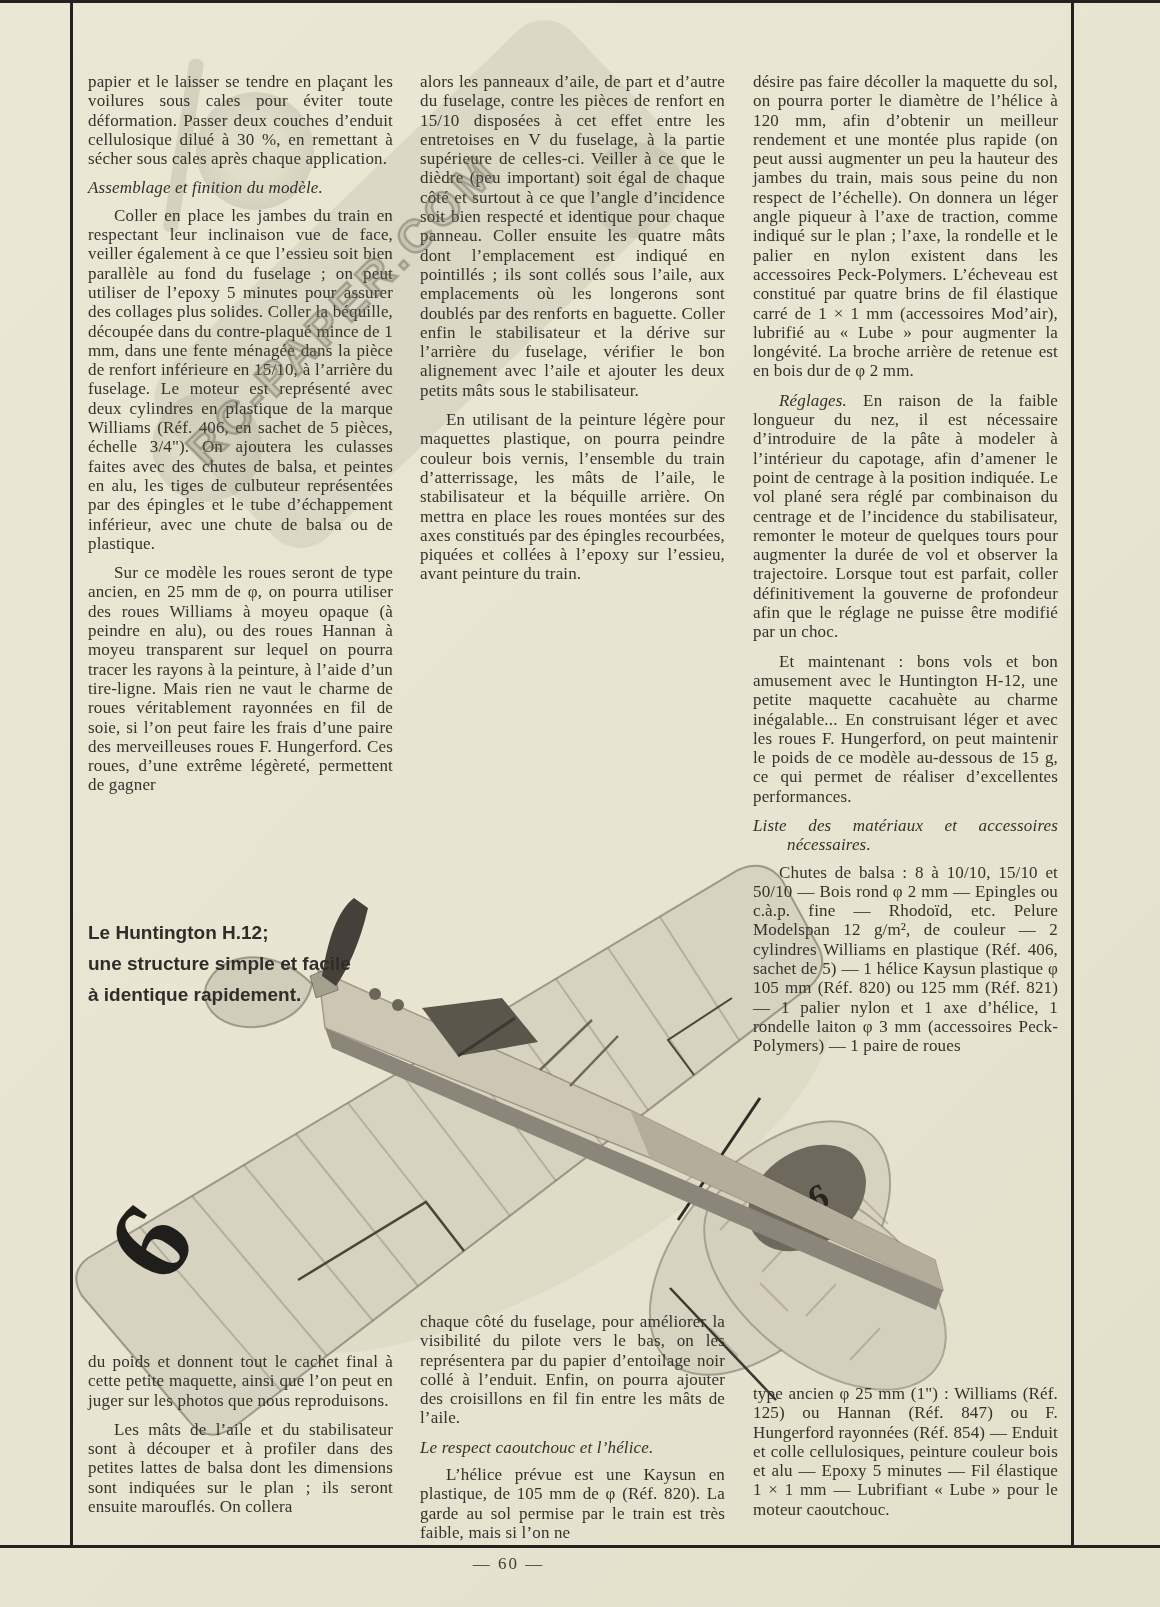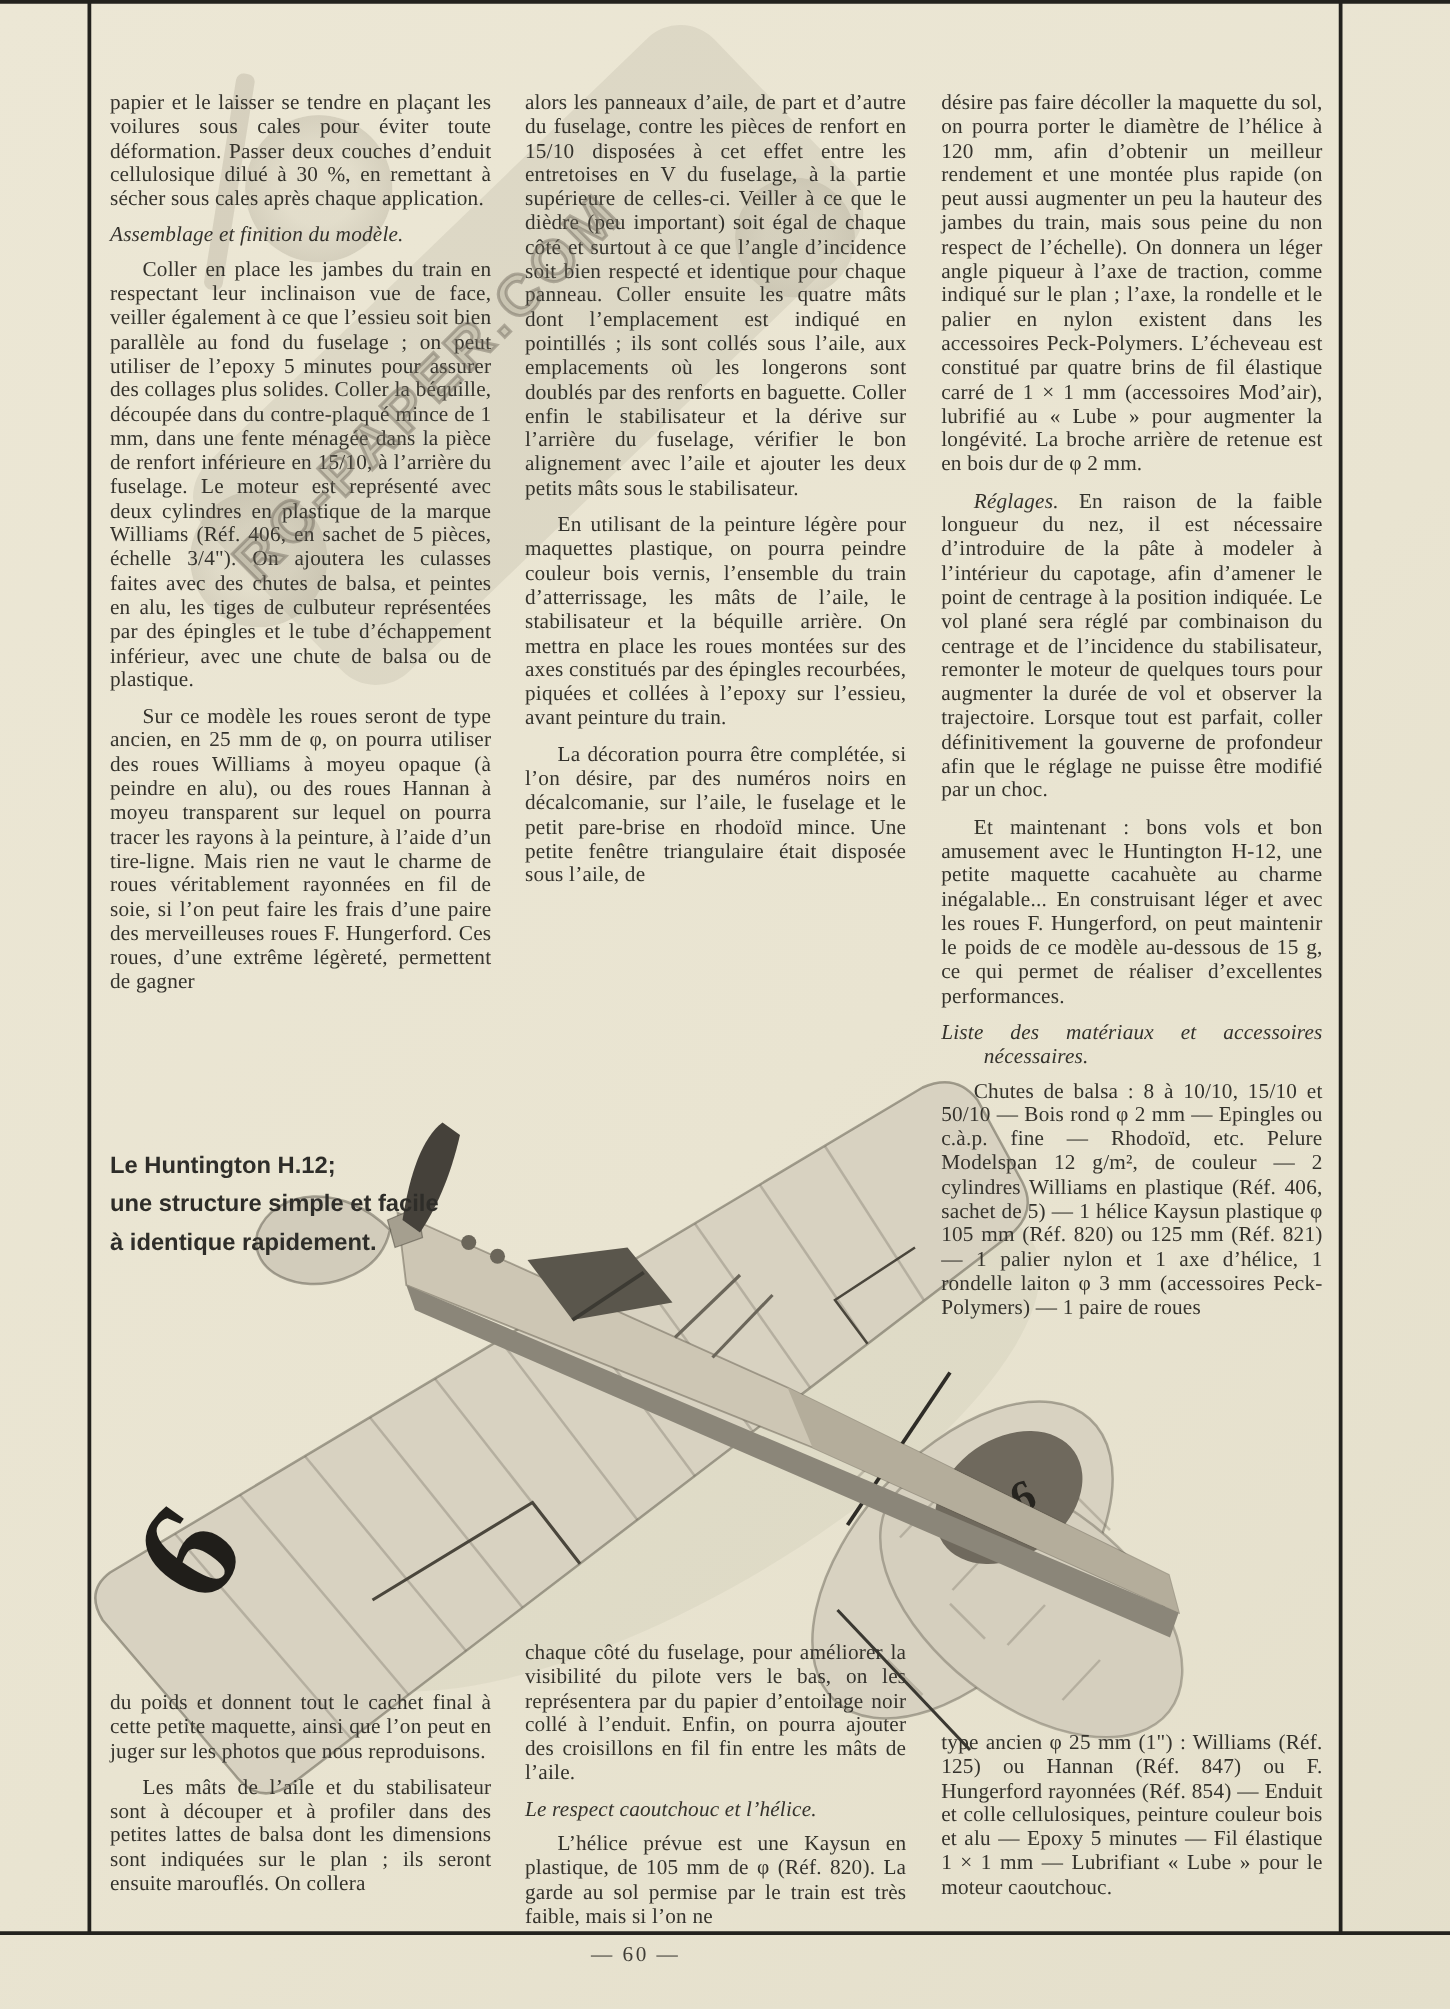--- a/index.html
+++ b/index.html
@@ -145,21 +145,20 @@
 
     <div class="caption">
       <div>Le Huntington H.12;</div>
       <div>une structure simple et facile</div>
       <div>à identique rapidement.</div>
     </div>
 
     <div class="col" id="col2">
       <p class="noindent">alors les panneaux d’aile, de part et d’autre du fuselage, contre les pièces de renfort en 15/10 disposées à cet effet entre les entretoises en V du fuselage, à la partie supérieure de celles-ci. Veiller à ce que le dièdre (peu important) soit égal de chaque côté et surtout à ce que l’angle d’incidence soit bien respecté et identique pour chaque panneau. Coller ensuite les quatre mâts dont l’emplacement est indiqué en pointillés ; ils sont collés sous l’aile, aux emplacements où les longerons sont doublés par des renforts en baguette. Coller enfin le stabilisateur et la dérive sur l’arrière du fuselage, vérifier le bon alignement avec l’aile et ajouter les deux petits mâts sous le stabilisateur.</p>
       <p>En utilisant de la peinture légère pour maquettes plastique, on pourra peindre couleur bois vernis, l’ensemble du train d’atterrissage, les mâts de l’aile, le stabilisateur et la béquille arrière. On mettra en place les roues montées sur des axes constitués par des épingles recourbées, piquées et collées à l’epoxy sur l’essieu, avant peinture du train.</p>
-      <p>La décoration pourra être complétée, si l’on désire, par des numéros noirs en décalcomanie, sur l’aile, le fuselage et le petit pare-brise en rhodoïd mince. Une petite fenêtre triangulaire était disposée sous l’aile, de</p>
     </div>
 
     <div class="col" id="col3">
       <p class="noindent">désire pas faire décoller la maquette du sol, on pourra porter le diamètre de l’hélice à 120 mm, afin d’obtenir un meilleur rendement et une montée plus rapide (on peut aussi augmenter un peu la hauteur des jambes du train, mais sous peine du non respect de l’échelle). On donnera un léger angle piqueur à l’axe de traction, comme indiqué sur le plan ; l’axe, la rondelle et le palier en nylon existent dans les accessoires Peck-Polymers. L’écheveau est constitué par quatre brins de fil élastique carré de 1 × 1 mm (accessoires Mod’air), lubrifié au « Lube » pour augmenter la longévité. La broche arrière de retenue est en bois dur de φ 2 mm.</p>
       <p><span class="lead-italic">Réglages.</span><span> En raison de la faible longueur du nez, il est nécessaire d’introduire de la pâte à modeler à l’intérieur du capotage, afin d’amener le point de centrage à la position indiquée. Le vol plané sera réglé par combinaison du centrage et de l’incidence du stabilisateur, remonter le moteur de quelques tours pour augmenter la durée de vol et observer la trajectoire. Lorsque tout est parfait, coller définitivement la gouverne de profondeur afin que le réglage ne puisse être modifié par un choc.</span></p>
       <p>Et maintenant : bons vols et bon amusement avec le Huntington H-12, une petite maquette cacahuète au charme inégalable... En construisant léger et avec les roues F. Hungerford, on peut maintenir le poids de ce modèle au-dessous de 15 g, ce qui permet de réaliser d’excellentes performances.</p>
       <div class="head">Liste des matériaux et accessoires nécessaires.</div>
       <p>Chutes de balsa : 8 à 10/10, 15/10 et 50/10 — Bois rond φ 2 mm — Epingles ou c.à.p. fine — Rhodoïd, etc. Pelure Modelspan 12 g/m², de couleur — 2 cylindres Williams en plastique (Réf. 406, sachet de 5) — 1 hélice Kaysun plastique φ 105 mm (Réf. 820) ou 125 mm (Réf. 821) — 1 palier nylon et 1 axe d’hélice, 1 rondelle laiton φ 3 mm (accessoires Peck-Polymers) — 1 paire de roues</p>
     </div>
 

